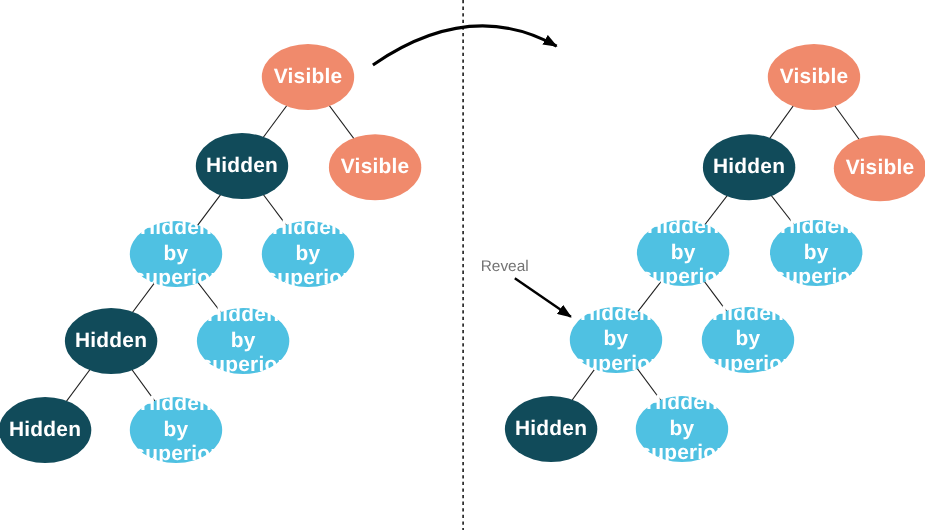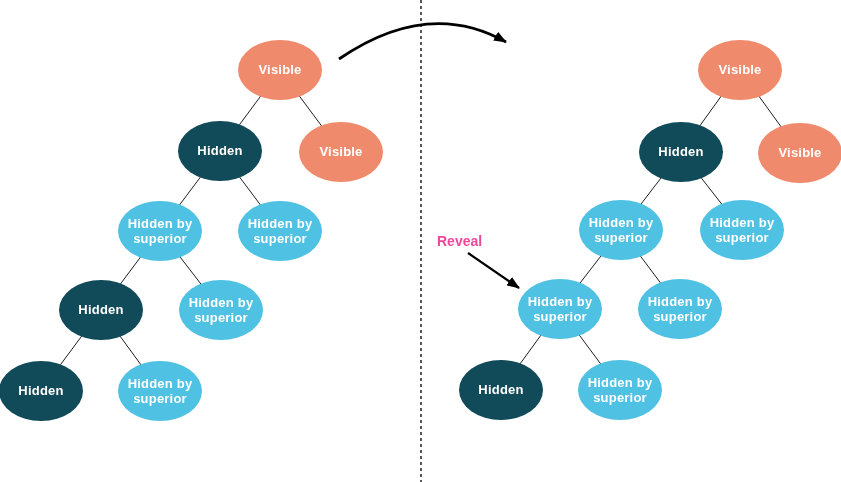--- a/index.html
+++ b/index.html
@@ -23,32 +23,32 @@
     width: 841px; height: 482px;
   }
   .node {
     position: absolute;
     border-radius: 50%;
     display: flex;
     align-items: center;
     justify-content: center;
     text-align: center;
     color: #ffffff;
-    font-size: 13px;
+    font-size: 19px;
     font-weight: 600;
     line-height: 1.18;
     letter-spacing: 0.2px;
     padding: 0 7px;
     box-sizing: border-box;
   }
   .reveal-label {
     position: absolute;
     font-size: 14px;
-    font-weight: 700;
-    color: #ec4899;
+    font-weight: 400;
+    color: #737373;
     white-space: nowrap;
   }
 </style>
 </head>
 <body>
 
 <div class="canvas">
 
   <svg class="layer" id="edges-layer" viewBox="0 0 841 482">
       <line x1="280" y1="70" x2="220" y2="151" stroke="#1f1f1f" stroke-width="1"></line>

